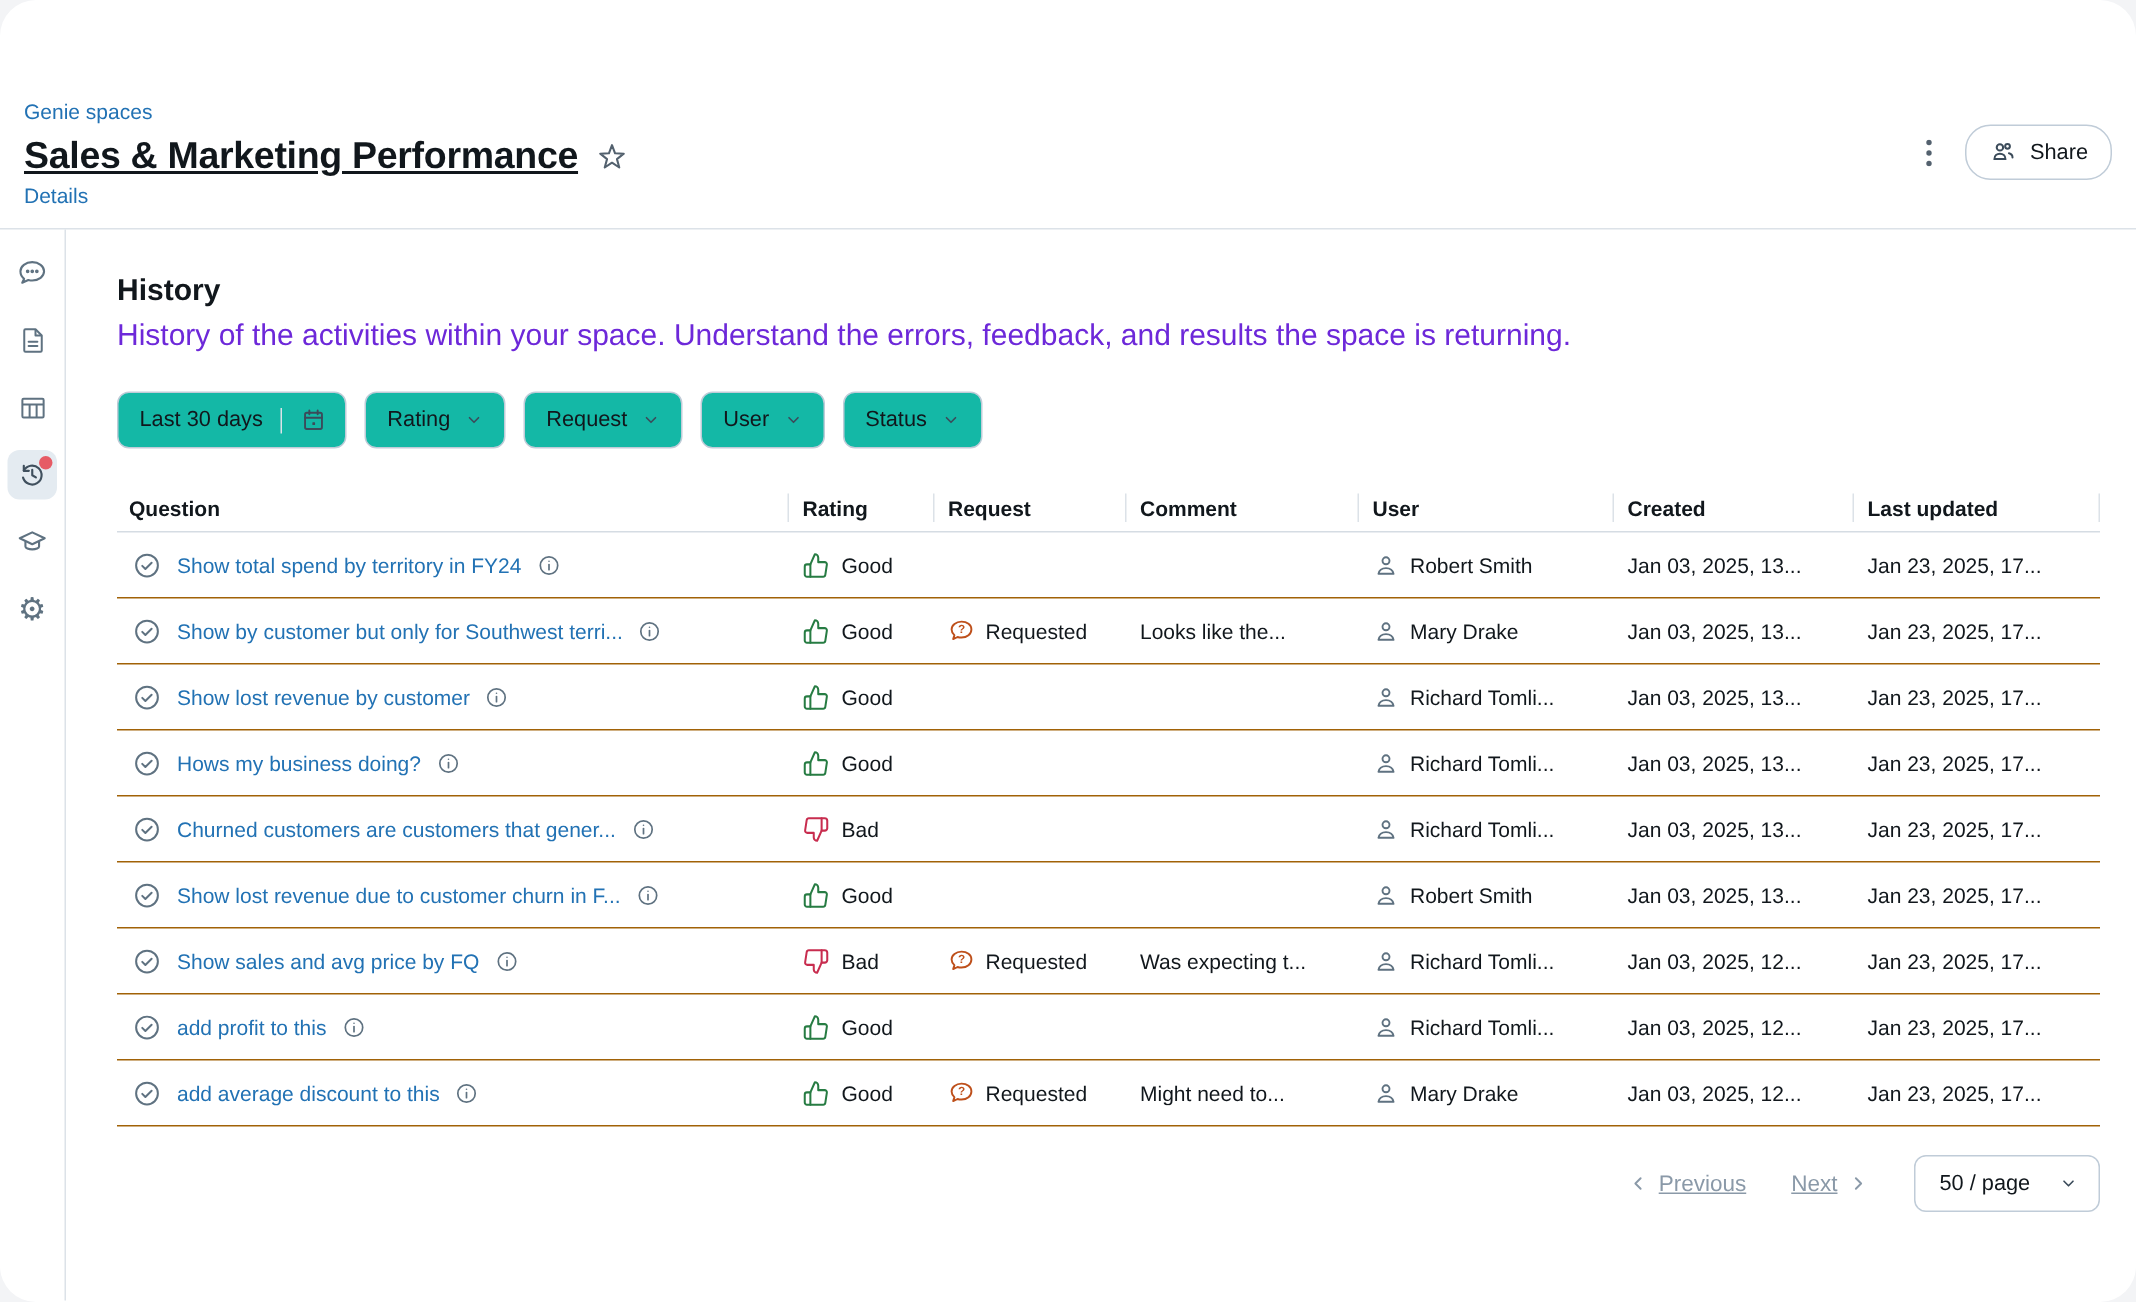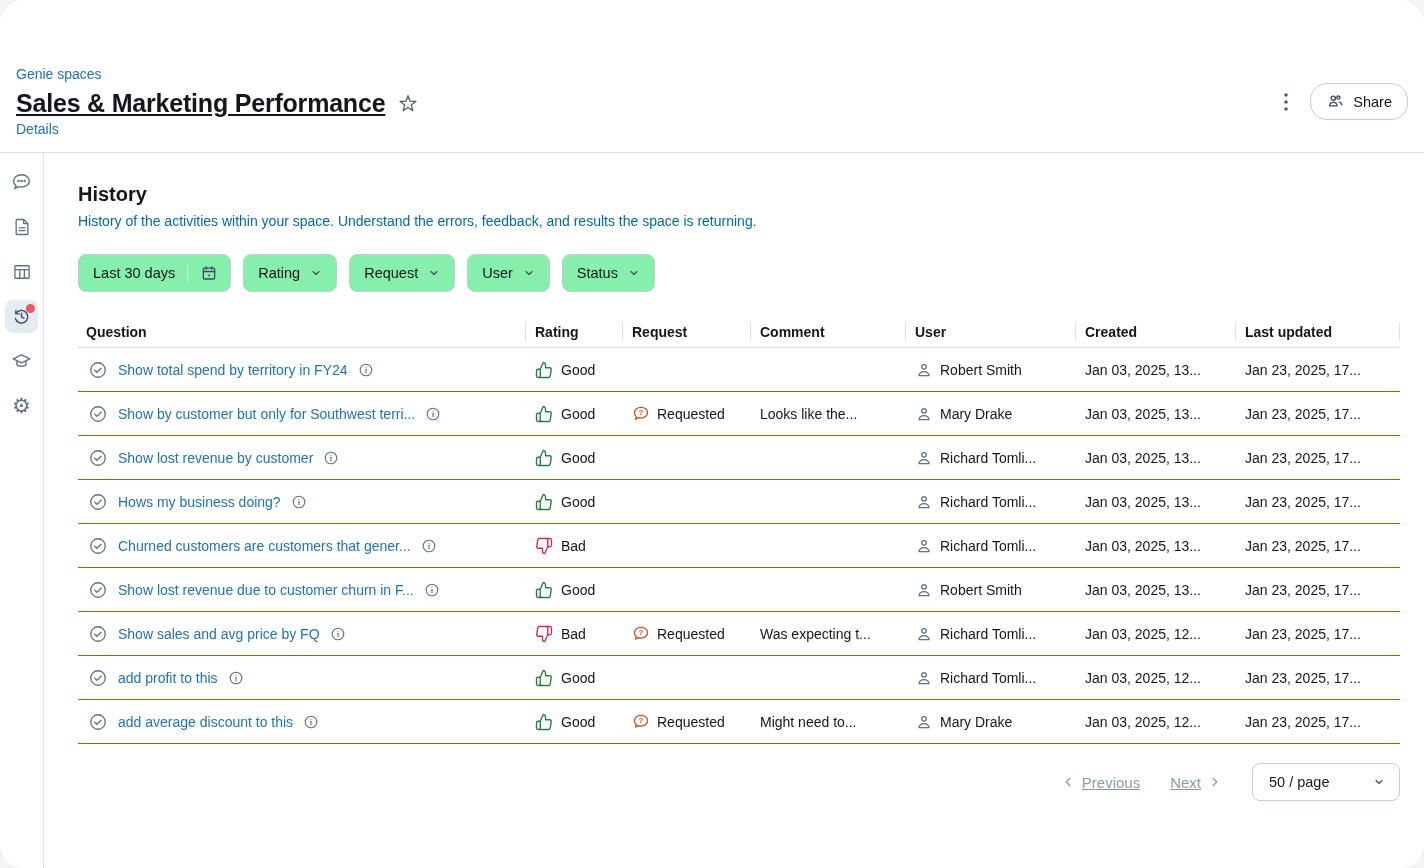--- a/index.html
+++ b/index.html
@@ -31,27 +31,27 @@
   
   .main { display: flex; height: 714px; }
   .sidebar { width: 44px; border-right: 1px solid #DCE2E8; padding-top: 12px; display: flex; flex-direction: column; align-items: center; gap: 12px; flex-shrink: 0; }
   .side-item { width: 33px; height: 33px; display: flex; align-items: center; justify-content: center; border-radius: 8px; background: none; border: none; cursor: pointer; position: relative; color: #5F7281; }
   .side-item.active { background: #E4EBF1; }
   .side-item .dot { position: absolute; top: 4px; right: 3px; width: 9px; height: 9px; border-radius: 50%; background: #E65B65; }
   .gear-glyph { font-size: 21px; line-height: 1; color: #5F7281; font-family: "DejaVu Sans", sans-serif; }
 
   .content { flex: 1; padding: 0 24px 0 34px; }
   .section-title { font-size: 20px; font-weight: 700; margin-top: 30px; }
-  .section-desc { font-size: 14px; color: #0369a1; margin-top: 7px; }
+  .section-desc { font-size: 20px; color: #6d28d9; margin-top: 7px; }
 
   
   .filters { display: flex; gap: 12px; margin-top: 25px; }
   .filter-btn {
     height: 38px; display: inline-flex; align-items: center; gap: 10px;
-    background: #86efac; border: 1px solid #C0CCD8; border-radius: 8px;
+    background: #14b8a6; border: 1px solid #C0CCD8; border-radius: 8px;
     font-family: inherit; font-size: 14.5px; color: #11171C; padding: 0 14px; cursor: pointer;
   }
   .date-btn { padding-right: 12px; }
   .date-sep { width: 1px; height: 17px; background: #DCE2E8; margin: 0 2px; }
 
   
   .table { margin-top: 25px; }
   .thead { display: flex; align-items: center; height: 31px; border-bottom: 1px solid #D5DCE3; font-size: 14px; font-weight: 700; }
   .th { padding-left: 10px; position: relative; height: 100%; display: flex; align-items: center; }
   .th:not(:first-child)::before { content: ""; position: absolute; left: 0; top: 5px; bottom: 6px; width: 1px; background: #DCE2E8; }
@@ -70,21 +70,21 @@
   .q-link { color: #2272B4; cursor: pointer; white-space: nowrap; }
   .rating-cell { gap: 8px; }
   .request-cell { gap: 7px; }
   .user-cell { gap: 7px; }
   .icon-flex { display: flex; align-items: center; flex-shrink: 0; }
 
   
   .pagination { display: flex; justify-content: flex-end; align-items: center; gap: 30px; margin-top: 19px; }
   .pg-nav { display: flex; align-items: center; gap: 7px; font-size: 15px; color: #8A99A8; background: none; border: none; font-family: inherit; cursor: pointer; text-decoration: underline; }
   .page-size {
-    width: 148px; height: 38px; border: 1px solid #C0CCD8; border-radius: 8px;
+    width: 124px; height: 38px; border: 1px solid #C0CCD8; border-radius: 8px;
     display: flex; align-items: center; justify-content: space-between;
     padding: 0 14px 0 16px; font-size: 14.5px; color: #11171C; background: #fff; cursor: pointer;
   }
 </style>
 </head>
 <body>
 
 <div class="header">
   <a class="breadcrumb">Genie spaces</a>
   <div class="title-row">

